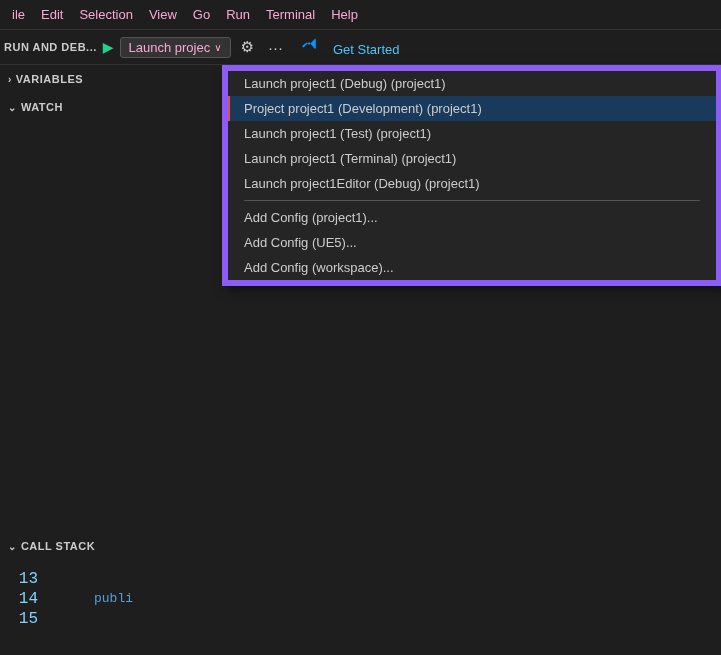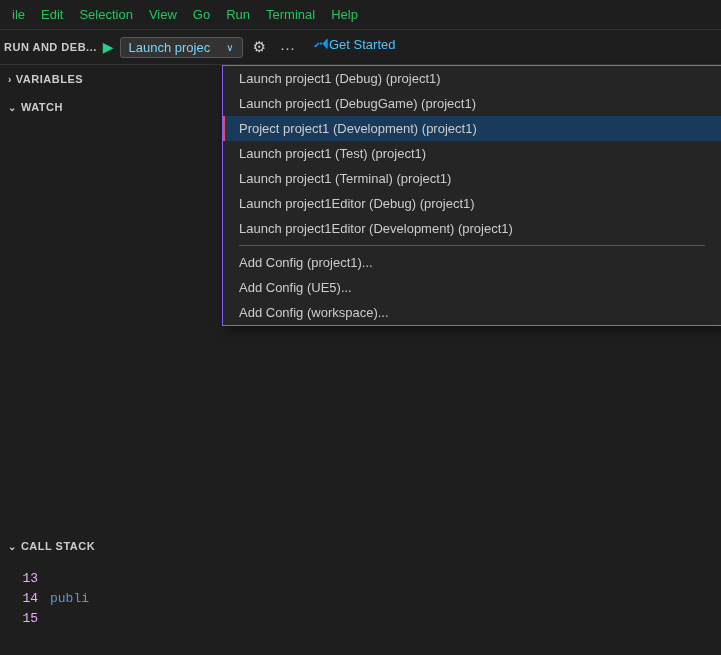--- a/index.html
+++ b/index.html
@@ -22,21 +22,21 @@
       display: flex;
       align-items: center;
       height: 30px;
       background-color: #1e1e1e;
       padding: 0 4px;
       border-bottom: 1px solid #333;
     }
     .menu-item {
       padding: 4px 8px;
       cursor: pointer;
-      color: #22c55e;
+      color: #f9a8d4;
       font-size: 13px;
     }
 
     
     .toolbar {
       display: flex;
       align-items: center;
       height: 35px;
       background-color: #1e1e1e;
       padding: 0 4px;
@@ -61,38 +61,38 @@
       align-items: center;
     }
     .config-dropdown {
       display: flex;
       align-items: center;
       background-color: #333333;
       border: 1px solid #555;
       border-radius: 3px;
       padding: 2px 8px;
       cursor: pointer;
-      gap: 16px;
-      color: #7dd3fc;
+      gap: 4px;
+      color: #f9a8d4;
       font-size: 13px;
       white-space: nowrap;
     }
     .config-dropdown .chevron {
       font-size: 10px;
     }
     .gear-icon, .more-icon {
       font-size: 15px;
       cursor: pointer;
       color: #cccccc;
       padding: 2px 4px;
     }
     .get-started {
       display: flex;
-      align-items: flex-start;
-      gap: 0;
+      align-items: flex-end;
+      gap: 16px;
       color: #4fc3f7;
       font-size: 13px;
       cursor: pointer;
       margin-left: 8px;
     }
     .vscode-icon {
       color: #0098ff;
       font-size: 16px;
     }
 
@@ -124,21 +124,21 @@
       font-size: 10px;
     }
 
     
     .dropdown-overlay {
       position: absolute;
       left: 222px;
       top: 65px;
       width: 500px;
       background-color: #252526;
-      border: 1px solid #8b5cf6;
+      border: 6px solid #8b5cf6;
       box-shadow: 4px 4px 10px rgba(0,0,0,0.5);
       z-index: 100;
     }
     .dropdown-item {
       padding: 5px 16px;
       cursor: pointer;
       font-size: 13px;
       color: #cccccc;
       white-space: nowrap;
     }
@@ -159,40 +159,41 @@
       left: 0;
       right: 0;
       bottom: 0;
       height: 90px;
       background-color: #1e1e1e;
       display: flex;
     }
     .line-numbers {
       width: 50px;
       background-color: #1e1e1e;
-      color: #f0abfc;
+      color: #7dd3fc;
       font-family: 'Consolas', 'Courier New', monospace;
-      font-size: 13px;
+      font-size: 16px;
       text-align: right;
       padding-right: 12px;
       padding-top: 4px;
       line-height: 20px;
       flex-shrink: 0;
     }
     .editor-content {
       flex: 1;
       padding-top: 4px;
       font-family: 'Consolas', 'Courier New', monospace;
       font-size: 13px;
       line-height: 20px;
       color: #cccccc;
     }
     .editor-line {
       display: flex;
       align-items: flex-start;
+      margin-left: 44px;
     }
     .kw-blue {
       color: #569cd6;
     }
   </style>
 </head>
 <body>
 
 <div class="menu-bar">
   <span class="menu-item">ile</span>
@@ -243,26 +244,24 @@
     <div class="sidebar-section-header">
       <span class="arrow">⌄</span>
       <span>CALL STACK</span>
     </div>
   </div>
 </div>
 
 <div class="dropdown-overlay">
 
   <div class="dropdown-item">Launch project1 (Debug) (project1)</div>
-  <div class="dropdown-item">Launch project1 (DebugGame) (project1)</div>
   <div class="dropdown-item selected">Project project1 (Development) (project1)</div>
   <div class="dropdown-item">Launch project1 (Test) (project1)</div>
   <div class="dropdown-item">Launch project1 (Terminal) (project1)</div>
   <div class="dropdown-item">Launch project1Editor (Debug) (project1)</div>
-  <div class="dropdown-item">Launch project1Editor (Development) (project1)</div>
 
   <div class="dropdown-separator"></div>
 
   <div class="dropdown-item">Add Config (project1)...</div>
   <div class="dropdown-item">Add Config (UE5)...</div>
   <div class="dropdown-item">Add Config (workspace)...</div>
 </div>
 
 <div class="editor-area">
   <div class="line-numbers">

